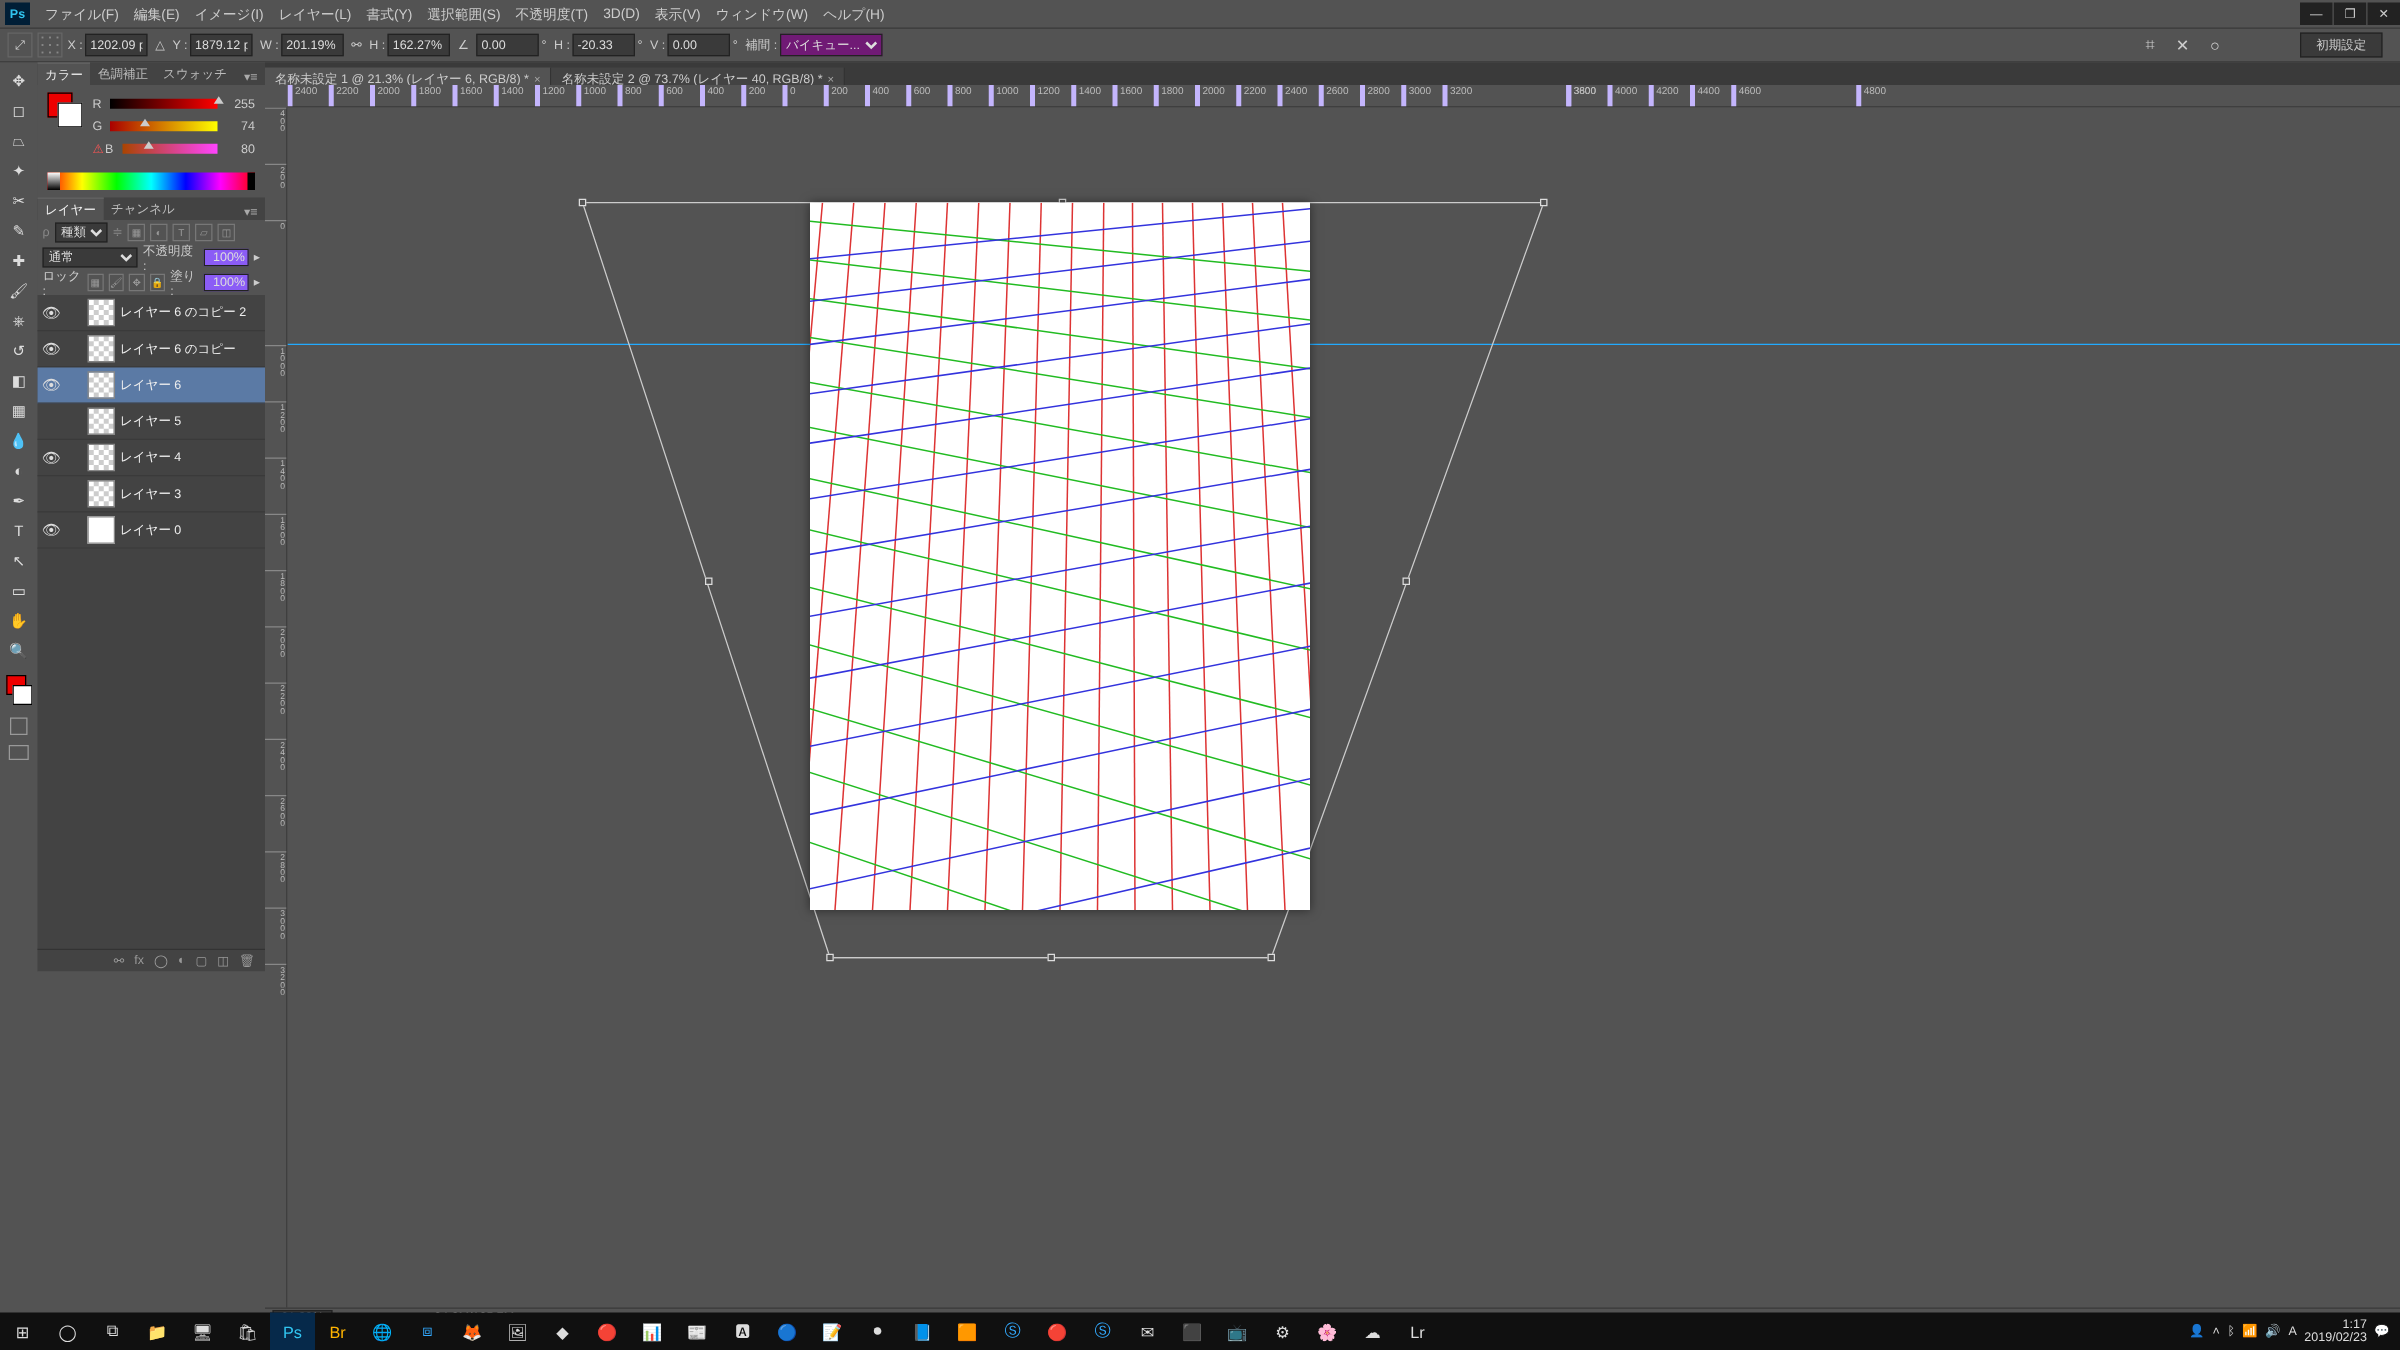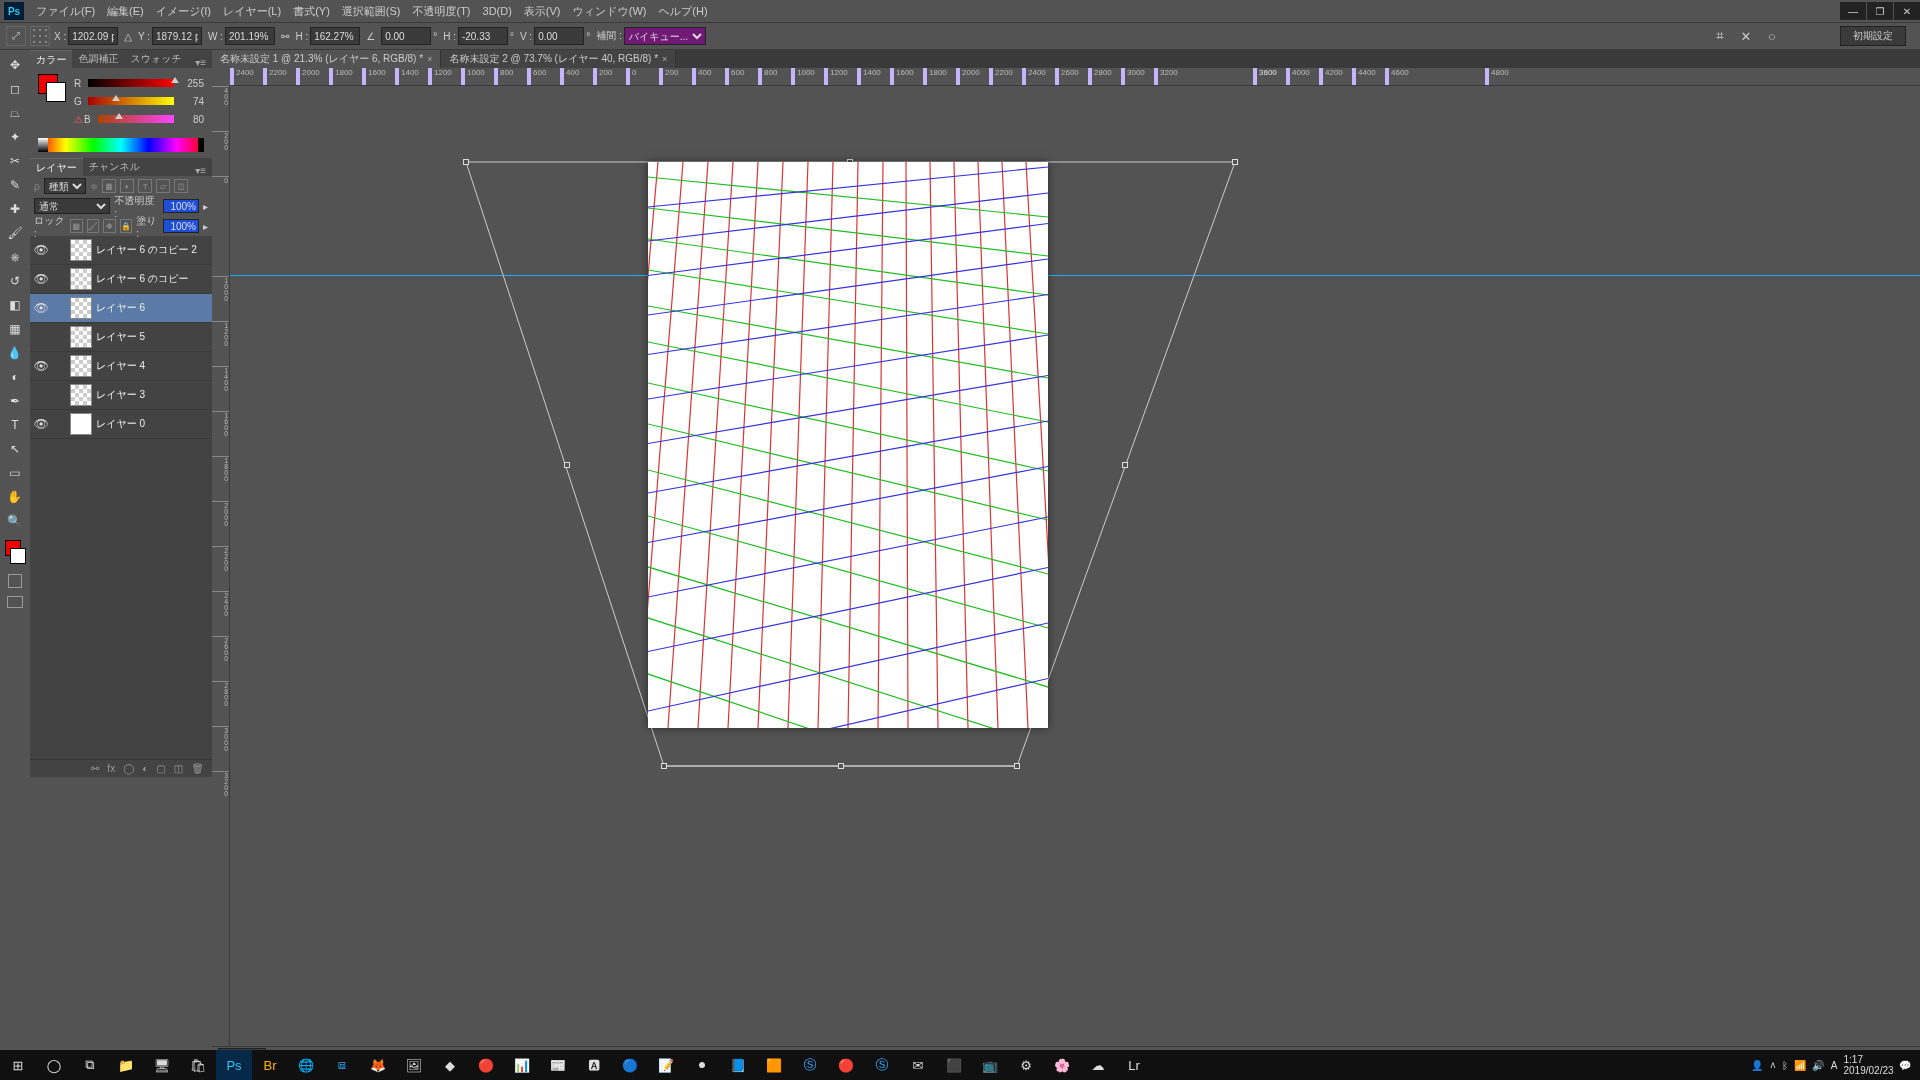--- a/index.html
+++ b/index.html
@@ -49,35 +49,35 @@
 .color-swatches { display:flex; gap:2px; margin-right:6px; position:relative;}
 .sw-fg{ width:20px;height:20px;background:#e00;border:1px solid #000;}
 .sw-bg{ width:20px;height:20px;background:#fff;border:1px solid #000;position:absolute;left:8px;top:8px;}
 .spectrum { height:14px; margin:4px 8px 6px 8px; background:linear-gradient(90deg,#f00,#ff0,#0f0,#0ff,#00f,#f0f,#f00); position:relative; }
 .spectrum::before { content:""; position:absolute; left:0; top:0; width:10px; height:100%; background:linear-gradient(#fff,#000);}
 .spectrum::after { content:""; position:absolute; right:0; top:0; width:6px; height:100%; background:#000;}
 
 
 .layer-ctrl-row { display:flex; align-items:center; height:20px; padding:0 4px; gap:4px; font-size:10px; }
 .layer-ctrl-row select { background:#3a3a3a; border:1px solid #222; color:#ddd; font-size:10px; height:16px; }
-.layer-ctrl-row input { background:#1d4ed8; border:1px solid #222; color:#ddd; width:36px; height:14px; font-size:10px; text-align:right; padding-right:2px;}
+.layer-ctrl-row input { background:#8b5cf6; border:1px solid #222; color:#ddd; width:36px; height:14px; font-size:10px; text-align:right; padding-right:2px;}
 .layer-ctrl-row .ico { width:14px;height:14px;border:1px solid #777;font-size:8px;display:flex;align-items:center;justify-content:center;color:#999;}
 .layer-list { background:#434343; }
 .layer-item { display:flex; align-items:center; height:29px; border-bottom:1px solid #3a3a3a; }
 .layer-item.selected { background:#5b7aa5; }
 .layer-eye { width:22px; text-align:center; color:#ddd; font-size:12px; }
 .layer-link { width:14px; }
 .layer-thumb { width:22px; height:22px; border:1px solid #888; margin:0 4px; background:#fff; }
 .layer-thumb.checker { background:repeating-conic-gradient(#ccc 0 25%,#fff 0 50%) 0 0/8px 8px; }
 .layer-name { font-size:10px; color:#eee; }
 .layer-empty { height:320px; background:#434343; }
 .layer-footer { height:18px; background:#434343; border-top:1px solid #333; display:flex; align-items:center; justify-content:flex-end; gap:8px; padding:0 8px; font-size:10px; color:#999; }
 
 
-.doc-tabs { position:absolute; left:212px; top:50px; right:0; height:22px; background:#3a3a3a; display:flex; align-items:flex-start; font-size:10px; }
+.doc-tabs { position:absolute; left:212px; top:50px; right:0; height:22px; background:#3a3a3a; display:flex; align-items:flex-end; font-size:10px; }
 .doc-tabs .dtab { padding:2px 8px; background:#535353; border-right:1px solid #333; display:flex; align-items:center; gap:4px;}
 .doc-tabs .dtab .x { font-size:9px; color:#aaa;}
 
 
 .doc-area { position:absolute; left:212px; top:68px; right:0; bottom:32px; background:#535353; }
 .ruler-h { position:absolute; left:18px; top:0; right:0; height:18px; background:#535353; border-bottom:1px solid #3a3a3a; overflow:hidden; font-size:8px; color:#bbb;}
 .ruler-h .tick { position:absolute; top:0; height:18px; border-left:4px solid #c4b5fd; padding-left:2px;}
 .ruler-v { position:absolute; left:0; top:18px; width:18px; bottom:0; background:#535353; border-right:1px solid #3a3a3a; overflow:hidden; font-size:8px; color:#bbb;}
 .ruler-v .tick { position:absolute; left:0; width:18px; border-top:1px solid #888; padding-top:1px; text-align:right; line-height:7px;}
 .ruler-v .tick div { transform:scale(0.85); transform-origin:right top; width:16px;}
@@ -90,21 +90,21 @@
 
 .statusbar { position:absolute; left:212px; right:0; bottom:18px; height:16px; background:#535353; border-top:1px solid #3a3a3a; display:flex; align-items:center; font-size:10px; padding:0 6px; gap:10px;}
 .statusbar .sb-sel{background:#3a3a3a;padding:0 6px;border:1px solid #222;}
 
 
 .taskbar { position:absolute; left:0; right:0; bottom:0; height:30px; background:#101010; display:flex; align-items:center; }
 .taskbar .tb { width:36px; height:30px; display:flex; align-items:center; justify-content:center; font-size:13px; color:#ddd; }
 .taskbar .tb.active { background:#2a4a6a; }
 .taskbar .spacer{flex:1;}
 .tray { display:flex; align-items:center; gap:6px; padding:0 8px; font-size:10px; color:#ddd;}
-.tray .clock { text-align:left; line-height:11px; font-size:10px;}
+.tray .clock { text-align:right; line-height:11px; font-size:10px;}
 
 svg.canvas-art { width:100%; height:100%; display:block;}
 </style>
 </head>
 <body>
 
 <div class="menubar">
   <div class="ps-logo">Ps</div>
   <div class="menu-item">ファイル(F)</div>
   <div class="menu-item">編集(E)</div>

